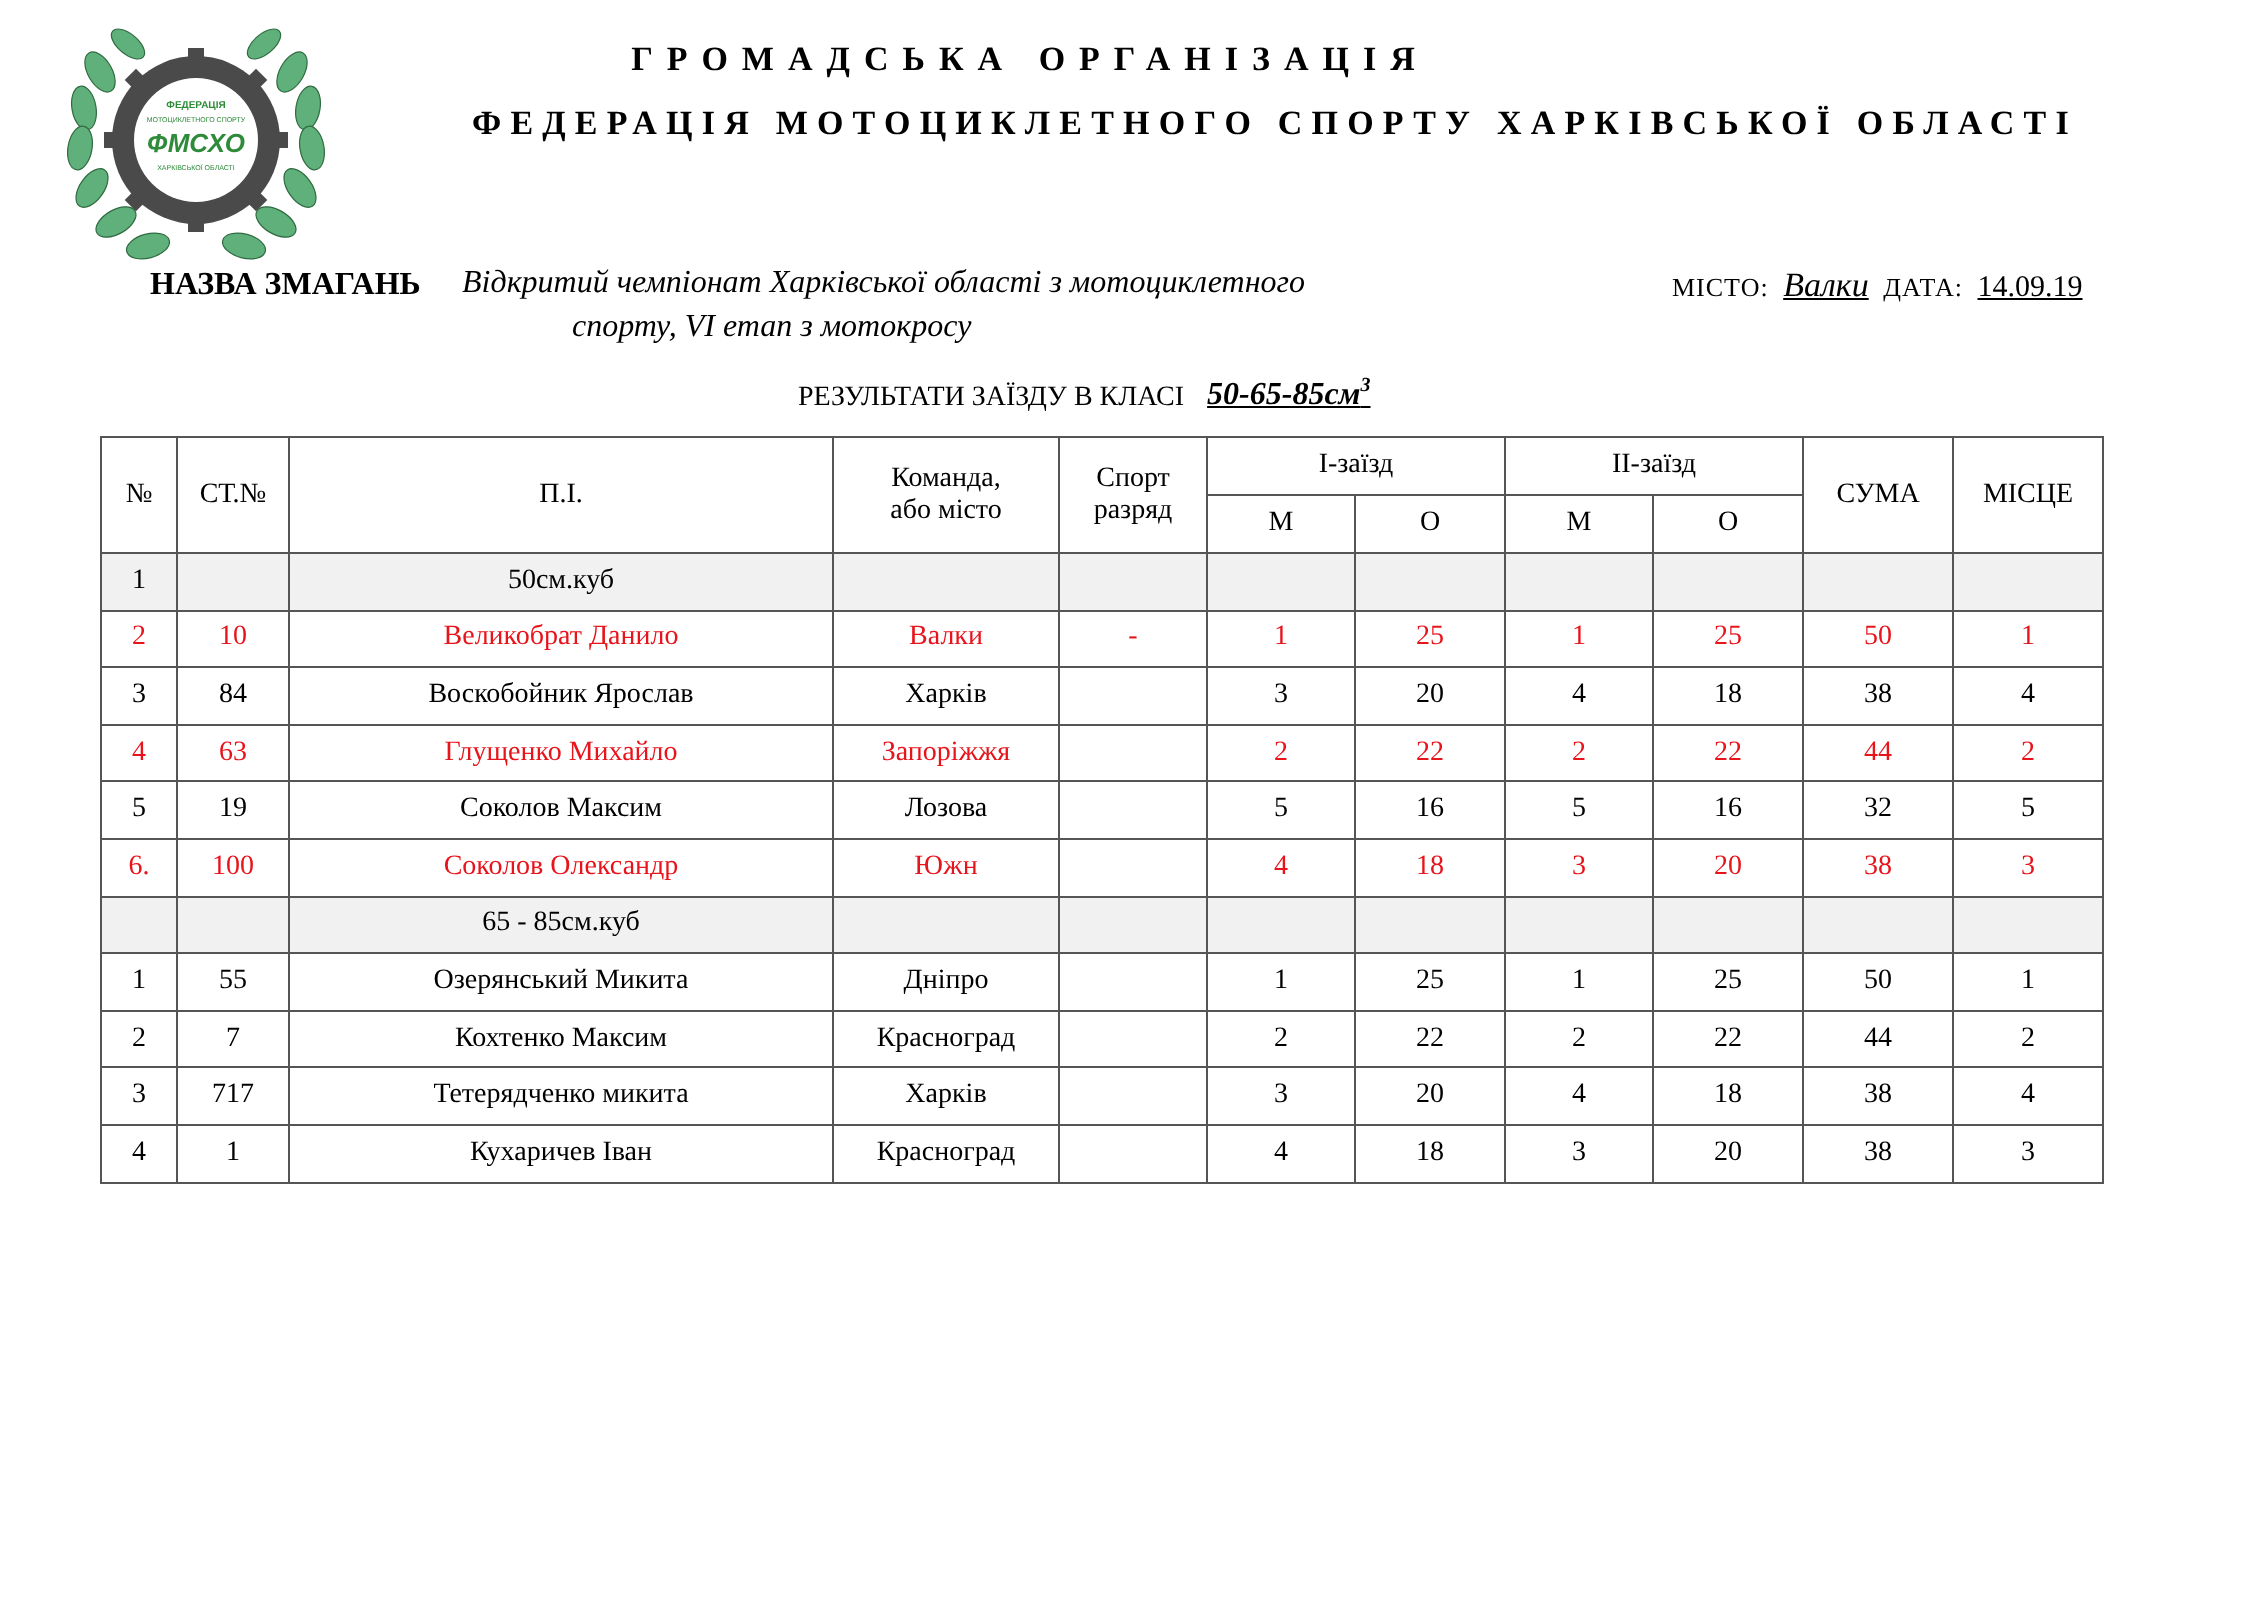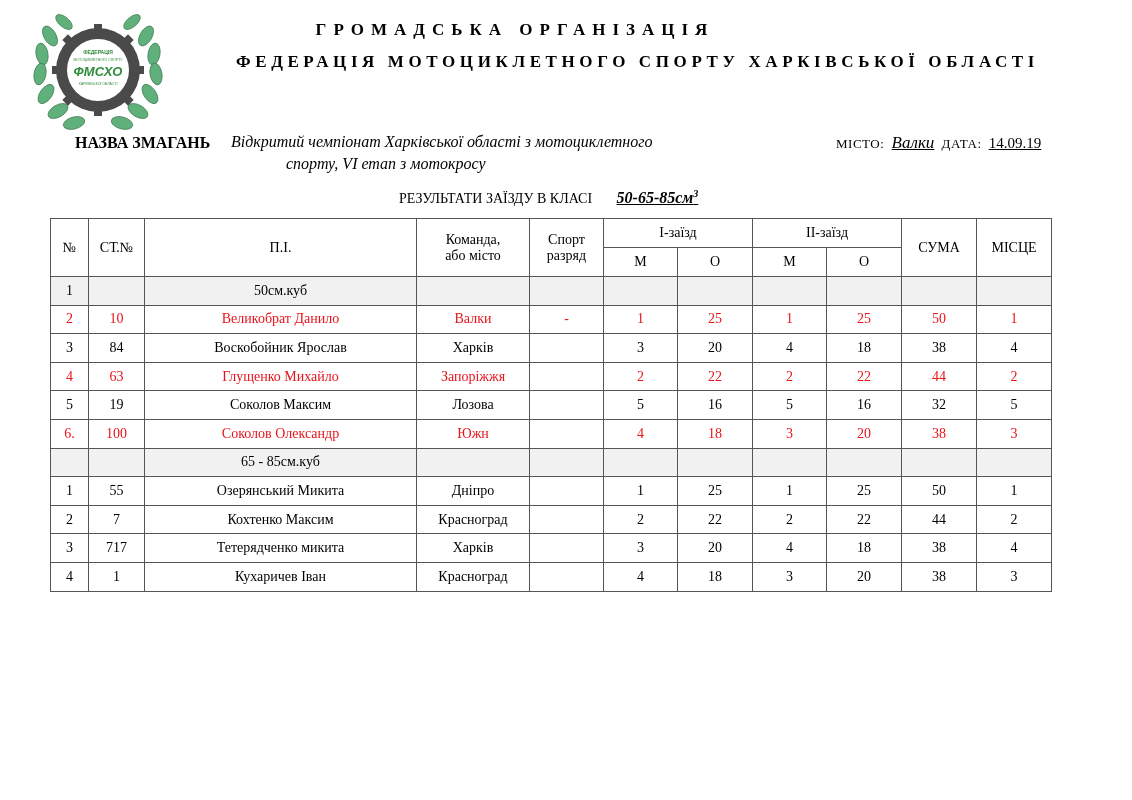--- a/index.html
+++ b/index.html
@@ -13,21 +13,21 @@
   .comp-label { position: absolute; left: 75px; top: 134px; font-size: 16px; font-weight: bold; }
   .comp-name-1 { position: absolute; left: 231px; top: 133px; font-size: 16px; font-style: italic; white-space: nowrap; }
   .comp-name-2 { position: absolute; left: 286px; top: 155px; font-size: 16px; font-style: italic; white-space: nowrap; text-align: center; }
 
   .city-block { position: absolute; left: 808px; top: 133px; font-size: 13px; white-space: nowrap; margin-left: 28px; }
   .city-block .lbl { font-variant: small-caps; letter-spacing: 0.5px; }
   .city-block .city-val { font-style: italic; font-size: 17px; text-decoration: underline; margin: 0 4px; }
   .city-block .date-val { font-size: 15px; text-decoration: underline; margin-left: 4px; }
 
   .results-title { position: absolute; left: 399px; top: 188px; font-size: 14px; white-space: nowrap; }
-  .results-title .cls { font-weight: bold; font-style: italic; font-size: 16px; text-decoration: underline; margin-left: 21px; }
+  .results-title .cls { font-weight: bold; font-style: italic; font-size: 16px; text-decoration: underline; margin-left: 8px; }
   .results-title sup { font-size: 10px; }
 
   table.results { position: absolute; left: 50px; top: 218px; border-collapse: collapse; font-size: 14px; table-layout: fixed; }
   table.results td, table.results th { border: 1px solid #555; padding: 0; height: 27.6px; text-align: center; font-weight: normal; }
   table.results th { font-size: 14px; }
   .c-no { width: 38px; }
   .c-st { width: 56px; }
   .c-name { width: 272px; }
   .c-team { width: 113px; }
   .c-rank { width: 74px; }

